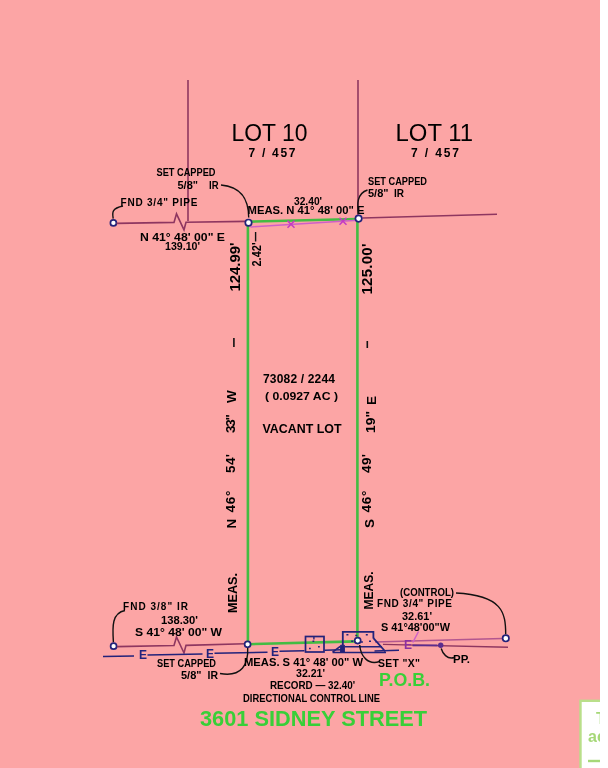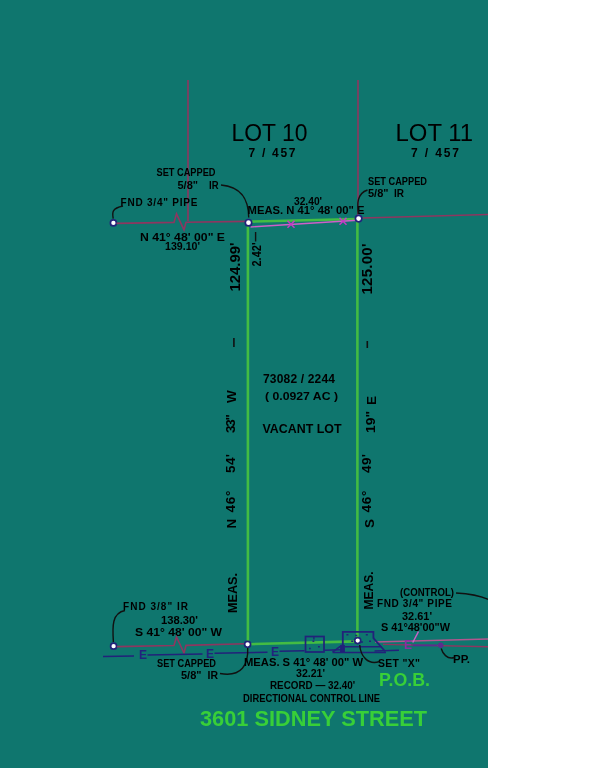--- a/index.html
+++ b/index.html
@@ -1,16 +1,16 @@
 <!DOCTYPE html>
 <html><head>
 <meta charset="utf-8">
 <style>
 html,body{margin:0;padding:0;background:#fff;}
-.page{position:relative;width:488px;height:768px;background:#0f766e;overflow:hidden;font-family:"Liberation Sans",sans-serif;}
+.page{position:relative;width:600px;height:768px;background:#fca5a5;overflow:hidden;font-family:"Liberation Sans",sans-serif;}
 svg{position:absolute;left:0;top:0;}
 text{font-family:"Liberation Sans",sans-serif;}
 </style>
 </head>
 <body>
 
 <div class="page">
 <svg width="608" height="768" viewBox="0 0 608 768">
 
 <line x1="188" y1="80" x2="188" y2="221" stroke="#8e3660" stroke-width="1.6"></line>

